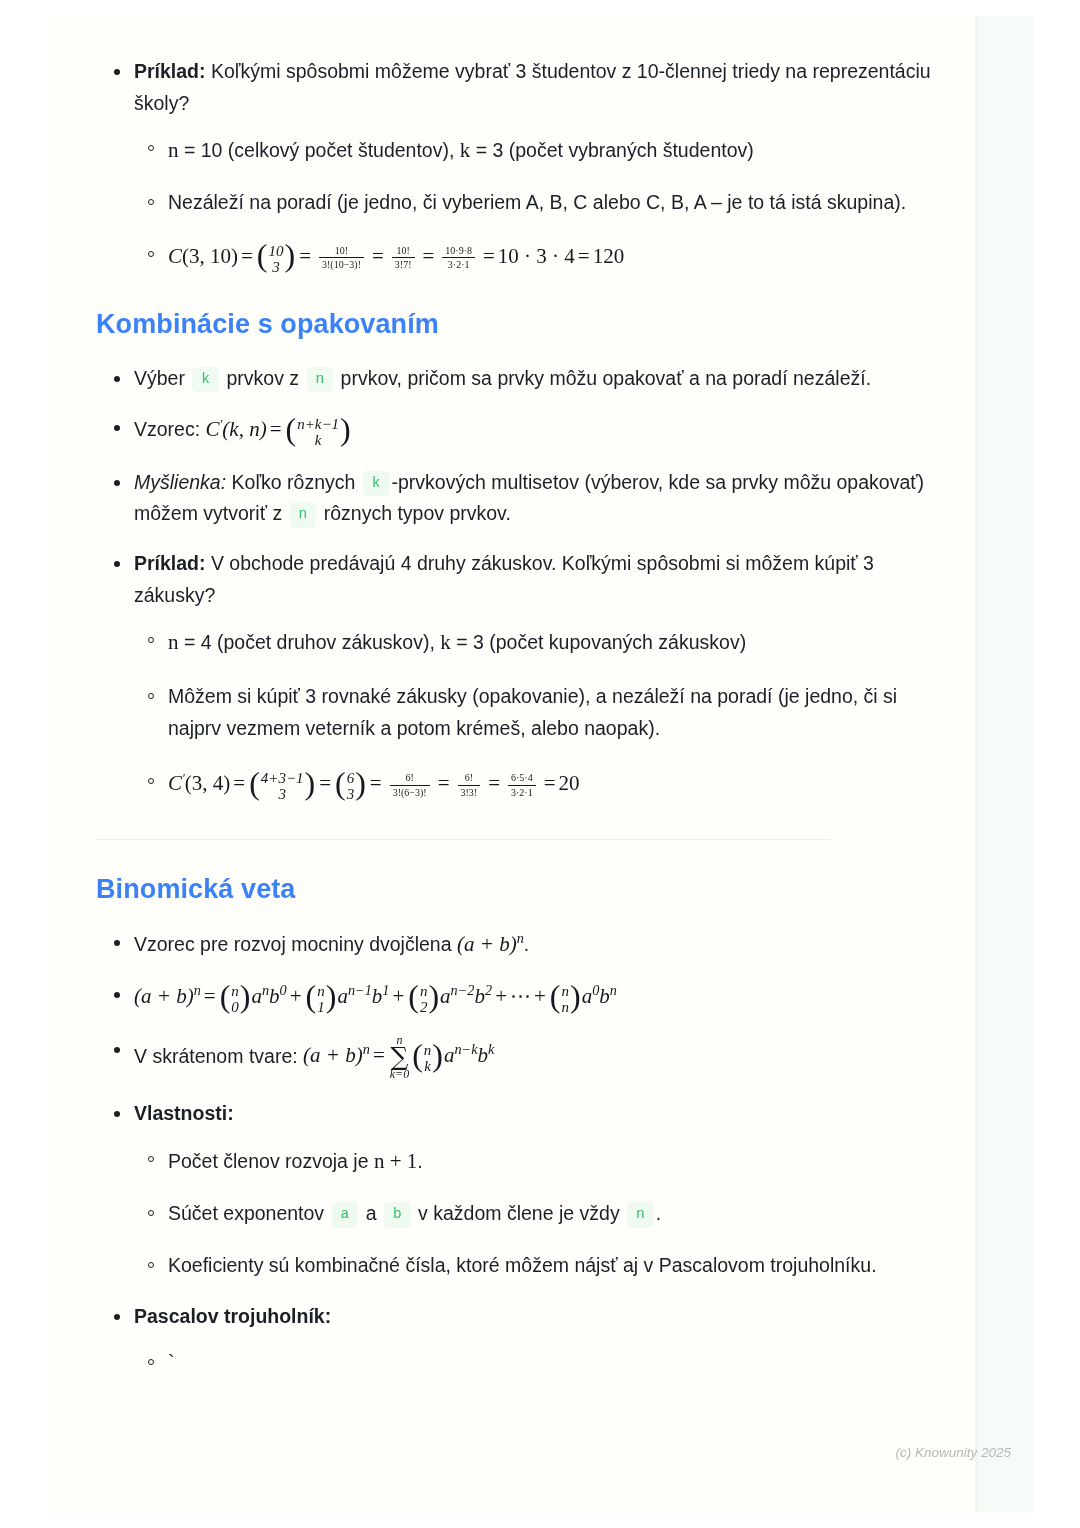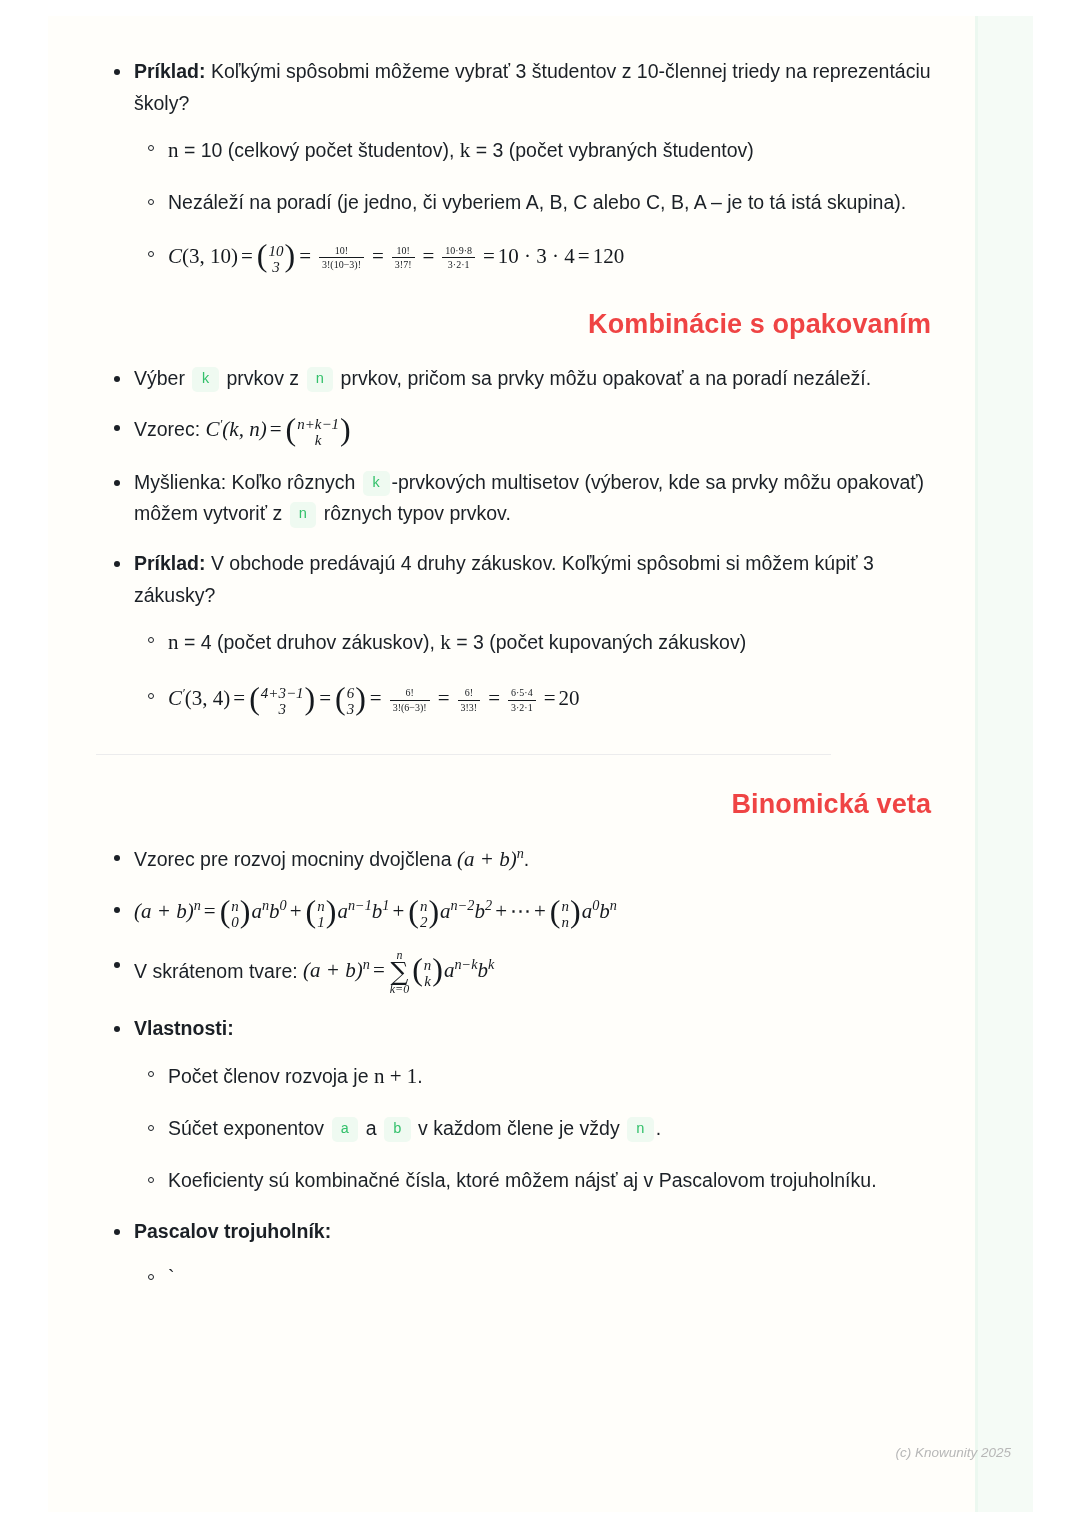--- a/index.html
+++ b/index.html
@@ -41,25 +41,24 @@
     top: 0;
     width: 835px;
     padding: 40px 0 0 0;
     box-sizing: border-box;
   }
 
   
   h2.section-heading {
     font-size: 27px;
     font-weight: bold;
-    color: #ef4444;
+    color: #3b82f6;
     margin: 34px 0 22px 0;
     letter-spacing: 0.1px;
     line-height: 1.15;
-    text-align: right;
   }
 
   
   ul.lvl1 {
     list-style: none;
     margin: 0;
     padding: 0;
   }
   ul.lvl1 > li {
     position: relative;
@@ -100,21 +99,21 @@
     width: 6px;
     height: 6px;
     border-radius: 50%;
     border: 1.4px solid #1b2026;
     box-sizing: border-box;
     background: transparent;
   }
   ul.lvl2.tight > li { margin-bottom: 22px; }
 
   .bold { font-weight: bold; }
-  .ital { }
+  .ital { font-style: italic; }
 
   
   code.chip {
     display: inline-block;
     background: #effaf1;
     color: #32c06a;
     font-family: "Liberation Mono", monospace;
     font-size: 14.5px;
     padding: 5px 9px 6px 9px;
     border-radius: 5px;
@@ -257,20 +256,21 @@
         <span class="ital">Myšlienka:</span><span> Koľko rôznych </span><code class="chip">k</code><span>-prvkových multisetov (výberov, kde sa prvky môžu opakovať) môžem vytvoriť z </span><code class="chip">n</code><span> rôznych typov prvkov.</span>
       </li>
 
       <li>
         <span class="bold">Príklad:</span><span> V obchode predávajú 4 druhy zákuskov. Koľkými spôsobmi si môžem kúpiť 3 zákusky?</span>
 
         <ul class="lvl2 tight">
           <li>
             <span class="math mi">n</span><span> = 4 (počet druhov zákuskov), </span><span class="math mi">k</span><span> = 3 (počet kupovaných zákuskov)</span>
           </li>
+          <li>Môžem si kúpiť 3 rovnaké zákusky (opakovanie), a nezáleží na poradí (je jedno, či si najprv vezmem veterník a potom krémeš, alebo naopak).</li>
           <li>
             <span class="math mathline">
               <span class="mi">C</span><sup style="font-size:0.6em;font-style:italic">′</sup><span>(3, 4)</span><span class="op">=</span><span class="binom"><span class="paren">(</span><span class="stack"><span class="t">4+3−1</span><span class="b">3</span></span><span class="paren">)</span></span><span class="op">=</span><span class="binom"><span class="paren">(</span><span class="stack"><span class="t">6</span><span class="b">3</span></span><span class="paren">)</span></span><span class="op">=</span><span class="frac"><span class="num">6!</span><span class="den">3!(6−3)!</span></span><span class="op">=</span><span class="frac"><span class="num">6!</span><span class="den">3!3!</span></span><span class="op">=</span><span class="frac"><span class="num">6·5·4</span><span class="den">3·2·1</span></span><span class="op">=</span><span>20</span>
             </span>
           </li>
         </ul>
       </li>
     </ul>
 
     <hr class="divider">

